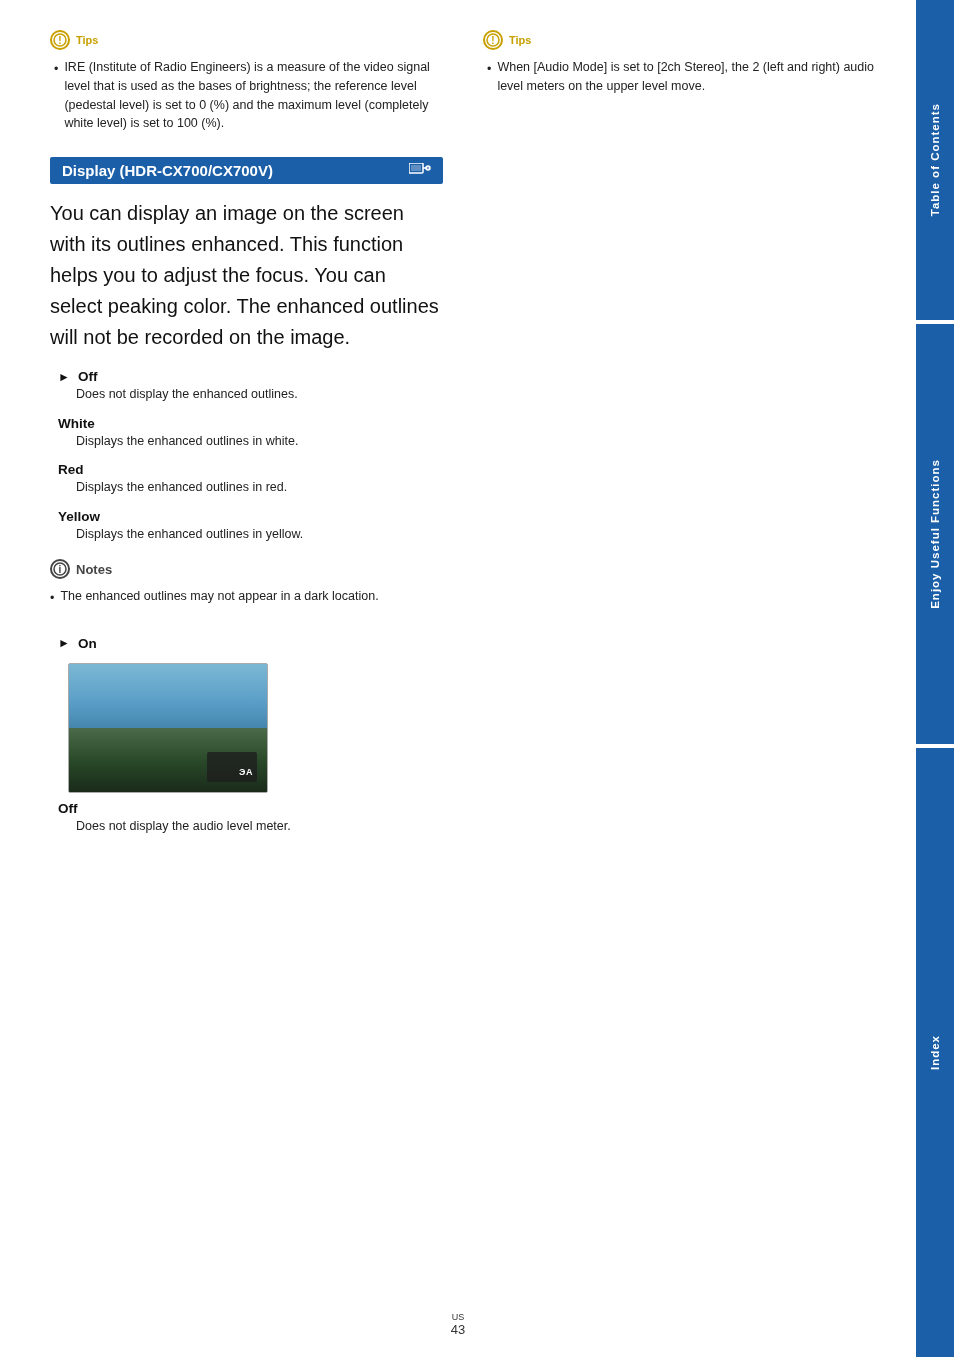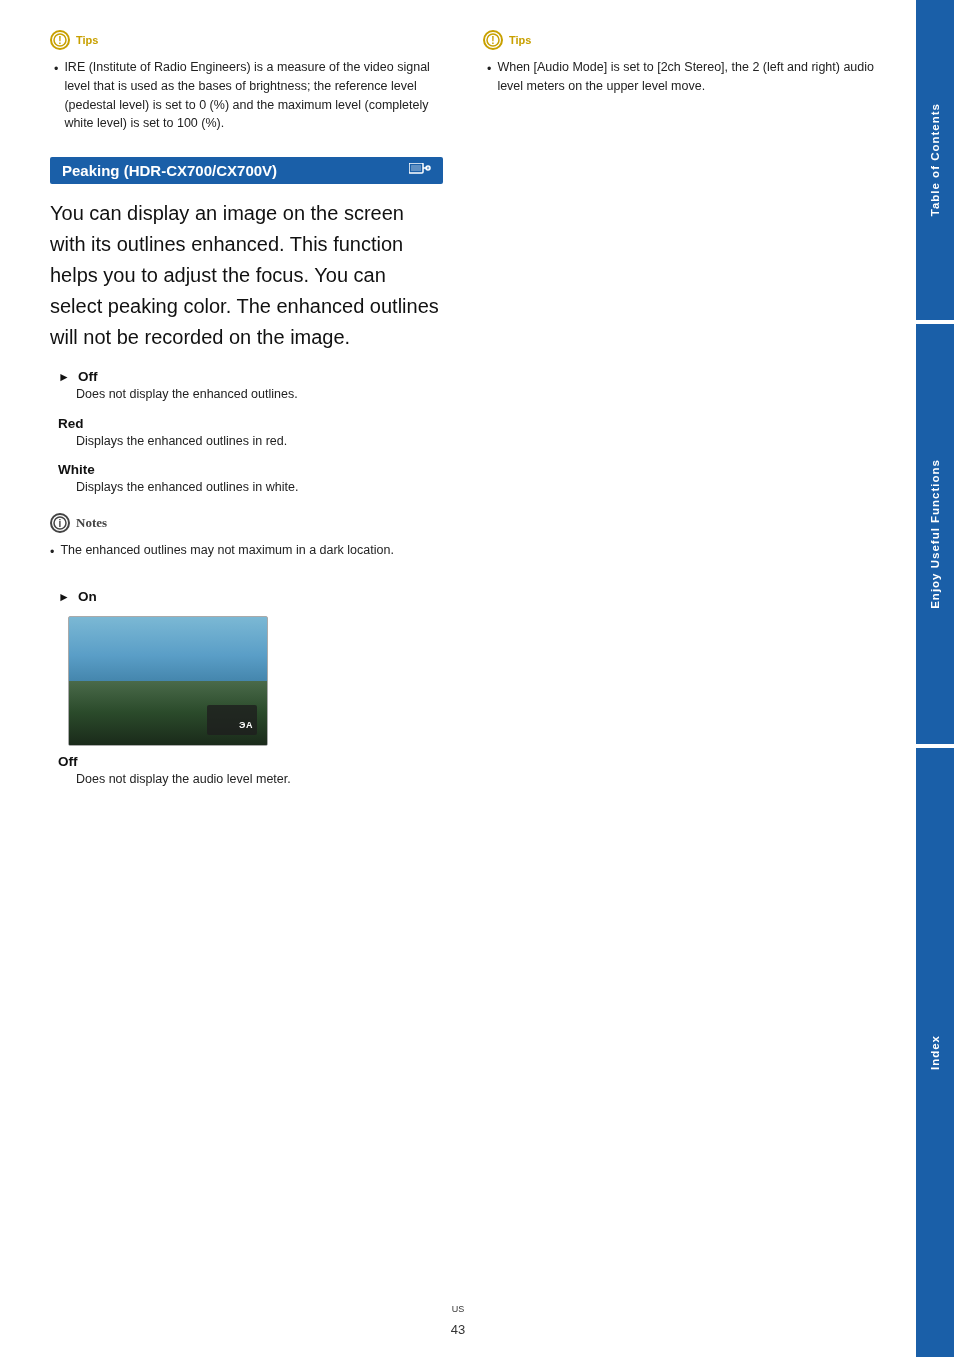--- a/index.html
+++ b/index.html
@@ -166,21 +166,20 @@
       font-size: 12px;
       color: #444;
       font-weight: bold;
       flex-shrink: 0;
     }
 
     .notes-label {
       font-size: 13px;
       font-weight: bold;
       color: #444;
-      font-family: Liberation Serif, serif;
     }
 
     .notes-content {
       font-size: 12.5px;
       line-height: 1.5;
       color: #222;
     }
 
     
     .screenshot-img {
@@ -234,21 +233,21 @@
       left: 50%;
       transform: translateX(-50%);
       text-align: center;
       font-size: 13px;
       color: #333;
     }
 
     .page-number .us-label {
       font-size: 9px;
       display: block;
-      margin-bottom: 8px;
+      margin-bottom: 0;
     }
 
     
     .sidebar-inner {
       position: absolute;
       right: 0;
       top: 0;
       width: 38px;
       height: 1357px;
       display: flex;
@@ -313,21 +312,21 @@
         </div>
         <div class="tips-content">
           <div class="bullet-item">
             <span class="bullet-dot">•</span>
             <span>IRE (Institute of Radio Engineers) is a measure of the video signal level that is used as the bases of brightness; the reference level (pedestal level) is set to 0 (%) and the maximum level (completely white level) is set to 100 (%).</span>
           </div>
         </div>
 
         <div style="margin-top: 24px;">
           <div class="section-header">
-            <span>Peaking (HDR-CX700/CX700V)</span>
+            <span>Display (HDR-CX700/CX700V)</span>
             <span class="section-header-icon">
 
               <svg width="22" height="16" viewBox="0 0 22 16">
                 <rect x="0" y="0" width="14" height="10" rx="1" fill="none" stroke="white" stroke-width="1.5"></rect>
                 <rect x="2" y="2" width="10" height="6" rx="0.5" fill="white" opacity="0.3"></rect>
                 <line x1="14" y1="5" x2="18" y2="5" stroke="white" stroke-width="1.5"></line>
                 <circle cx="19" cy="5" r="2" fill="none" stroke="white" stroke-width="1.5"></circle>
                 <circle cx="19" cy="5" r="0.8" fill="white"></circle>
               </svg>
             </span>
@@ -338,46 +337,52 @@
           <div class="option-item">
             <div class="option-title">
               <span class="arrow">►</span>
               <span>Off</span>
             </div>
             <div class="option-desc">Does not display the enhanced outlines.</div>
           </div>
 
           <div class="option-item">
             <div class="option-title">
+              <span>White</span>
+            </div>
+            <div class="option-desc">Displays the enhanced outlines in white.</div>
+          </div>
+
+          <div class="option-item">
+            <div class="option-title">
               <span>Red</span>
             </div>
             <div class="option-desc">Displays the enhanced outlines in red.</div>
           </div>
 
           <div class="option-item">
             <div class="option-title">
-              <span>White</span>
-            </div>
-            <div class="option-desc">Displays the enhanced outlines in white.</div>
-          </div>
-
+              <span>Yellow</span>
+            </div>
+            <div class="option-desc">Displays the enhanced outlines in yellow.</div>
+          </div>
 
           <div class="notes-header">
             <div class="notes-icon">
               <svg width="14" height="14" viewBox="0 0 14 14">
                 <circle cx="7" cy="7" r="6" fill="none" stroke="#444" stroke-width="1.5"></circle>
                 <text x="7" y="11" text-anchor="middle" font-size="10" fill="#444" font-weight="bold">i</text>
               </svg>
             </div>
             <span class="notes-label">Notes</span>
           </div>
           <div class="notes-content">
             <div class="bullet-item">
               <span class="bullet-dot">•</span>
-              <span>The enhanced outlines may not maximum in a dark location.</span>
+              <span>The enhanced outlines may not appear in a dark location.</span>
             </div>
           </div>
         </div>
 
         <div style="margin-top: 28px;">
 
 
           <div class="option-item">
             <div class="option-title">
               <span class="arrow">►</span>

